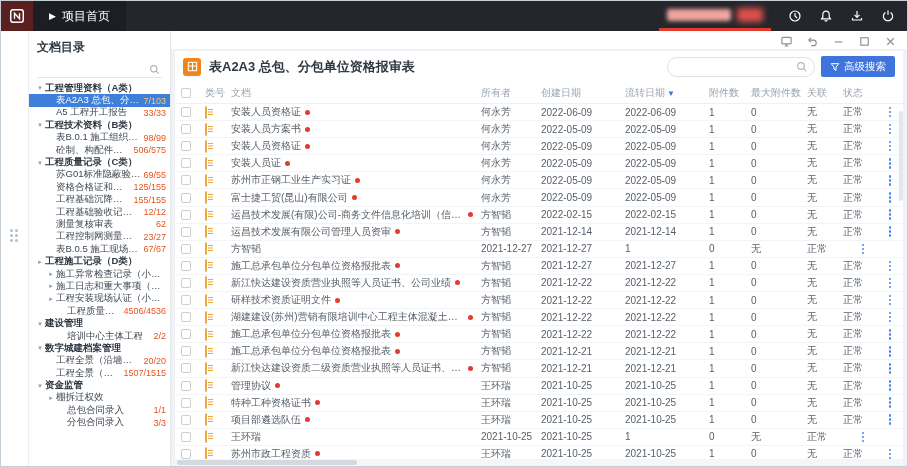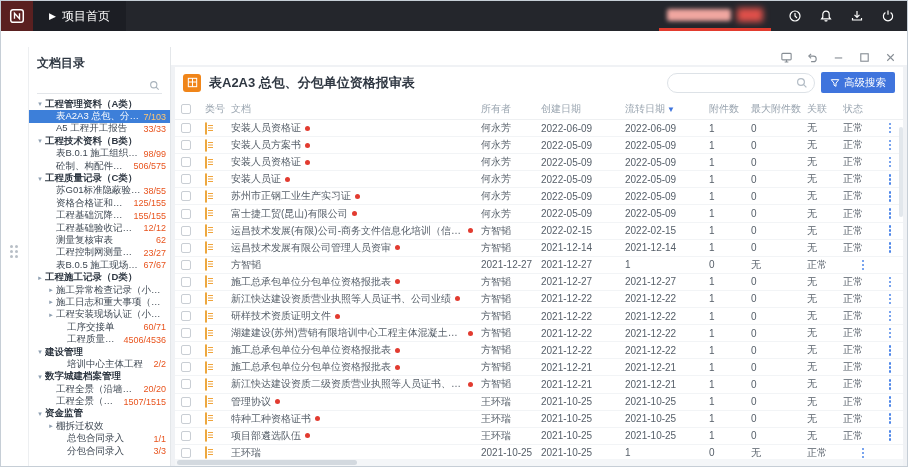--- a/index.html
+++ b/index.html
@@ -13,21 +13,21 @@
   .tab { display:flex; align-items:center; gap:6px; padding:0 16px; height:100%; background:#1c1e24; font-size:12px; }
   .tab .play { font-size:9px; color:#fff; }
   .topbar-right { margin-left:auto; display:flex; align-items:center; gap:16px; padding-right:12px; }
   .user-area { display:flex; align-items:center; gap:6px; height:30px; border-bottom:3px solid #e23b2e; padding:0 8px; }
   .blur-a { width:64px; height:12px; background:#f0a6a0; filter:blur(2px); border-radius:2px; }
   .blur-b { width:26px; height:14px; background:#e0504a; filter:blur(3px); border-radius:2px; }
   .tb-icon { width:15px; height:15px; display:flex; align-items:center; justify-content:center; cursor:pointer; }
   .tb-icon svg { stroke:#fff; stroke-width:1.2; fill:none; }
 
   
-  .body { flex:1; display:flex; min-height:0;margin-top:16px; }
+  .body { flex:1; display:flex; min-height:0; }
   .rail { width:28px; border-right:1px solid #edeff1; position:relative; flex:none; background:#fff; }
   .handle { position:absolute; top:198px; left:9px; display:grid; grid-template-columns:3px 3px; gap:2px; }
   .handle i { width:3px; height:3px; border-radius:50%; background:#b8bfc6; }
 
   
   .sidebar { width:142px; border-right:1px solid #e4e7ea; display:flex; flex-direction:column; flex:none; background:#fff; }
   .sb-title { padding:8px 8px 3px; font-weight:bold; font-size:12px; color:#2e3742; flex:none; }
   .sb-search { margin:2px 8px 4px; height:17px; border-bottom:1px solid #e3e6ea; position:relative; flex:none; }
   .sb-search svg { position:absolute; right:2px; top:3px; stroke:#a8b2bb; fill:none; stroke-width:1.2; }
   .tree { flex:1; overflow:hidden; font-size:9.5px; color:#3d4752; }
@@ -187,21 +187,21 @@
 
           <div class="titem group" style="padding-left: 6px;">
             <span class="caret">▾</span>
             <span class="lbl">工程质量记录（C类）</span>
             <span class="cnt"></span>
           </div>
 
           <div class="titem" style="padding-left: 17px;">
             <span class="caret"></span>
             <span class="lbl">苏G01标准隐蔽验收记…</span>
-            <span class="cnt">38/55</span>
+            <span class="cnt">69/55</span>
           </div>
 
           <div class="titem" style="padding-left: 17px;">
             <span class="caret"></span>
             <span class="lbl">资格合格证和报审记录</span>
             <span class="cnt">125/155</span>
           </div>
 
           <div class="titem" style="padding-left: 17px;">
             <span class="caret"></span>
@@ -251,25 +251,20 @@
             <span class="lbl">施工日志和重大事项（小类）</span>
             <span class="cnt"></span>
           </div>
 
           <div class="titem" style="padding-left: 17px;">
             <span class="caret">▸</span>
             <span class="lbl">工程安装现场认证（小类）</span>
             <span class="cnt"></span>
           </div>
 
-          <div class="titem" style="padding-left: 28px;">
-            <span class="caret"></span>
-            <span class="lbl">工序交接单</span>
-            <span class="cnt">60/71</span>
-          </div>
 
           <div class="titem" style="padding-left: 28px;">
             <span class="caret"></span>
             <span class="lbl">工程质量验收记录</span>
             <span class="cnt">4506/4536</span>
           </div>
 
           <div class="titem group" style="padding-left: 6px;">
             <span class="caret">▾</span>
             <span class="lbl">建设管理</span>

